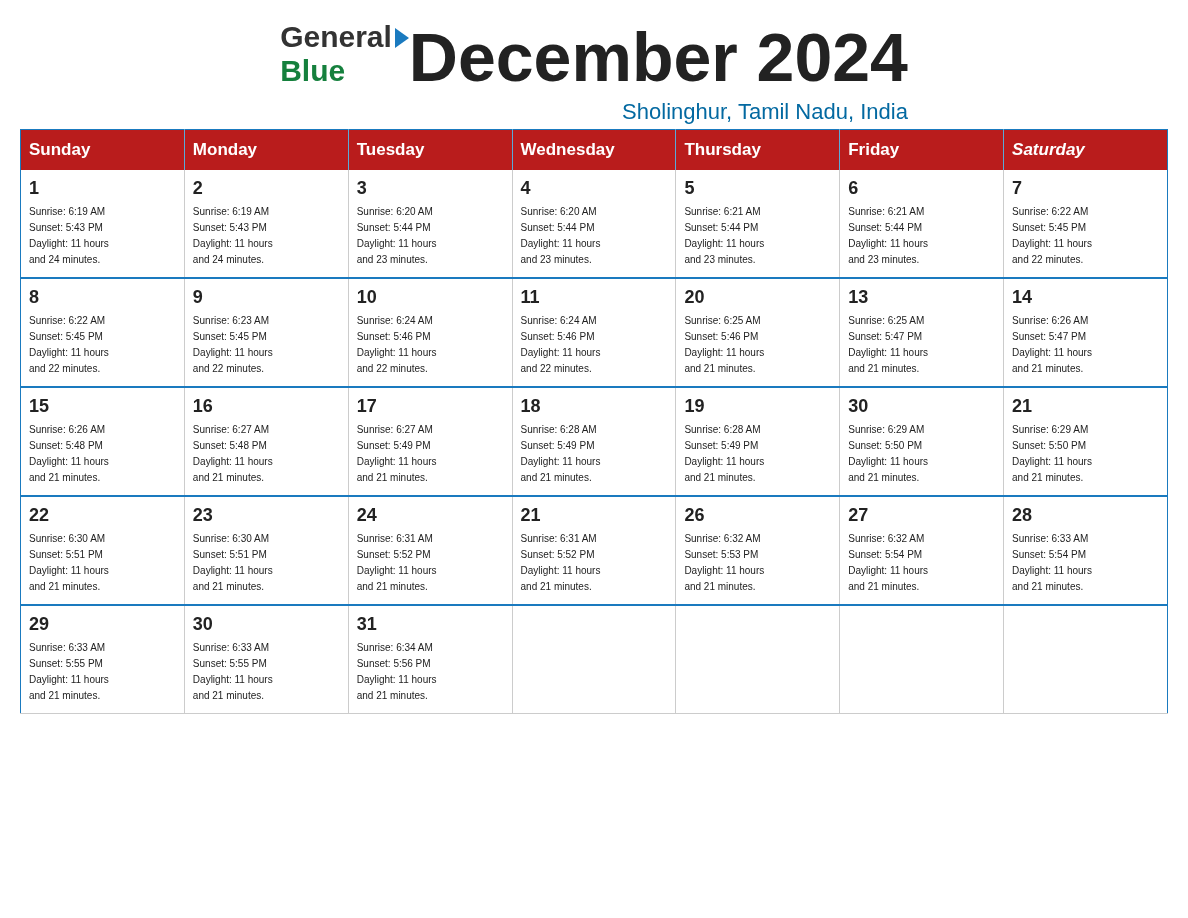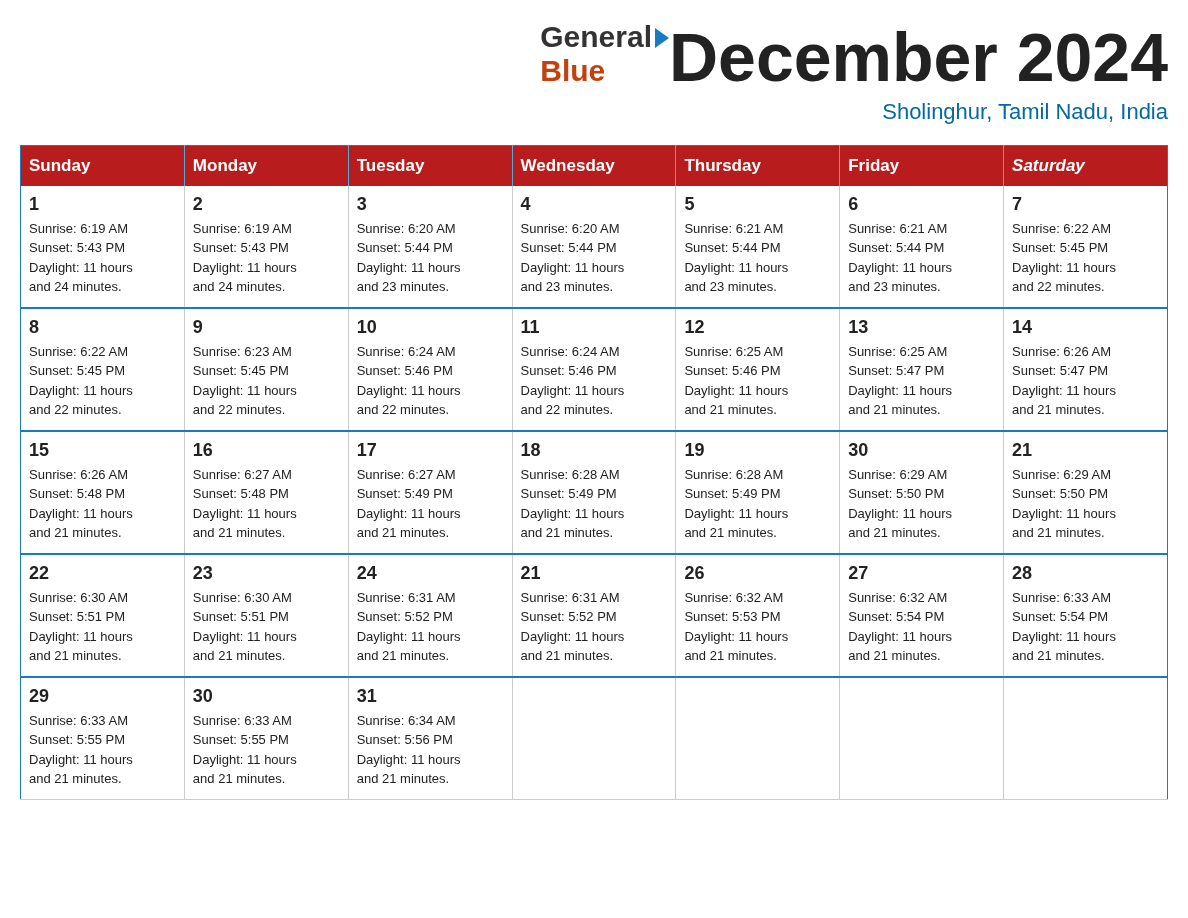--- a/index.html
+++ b/index.html
@@ -5,23 +5,23 @@
     * { margin: 0; padding: 0; box-sizing: border-box; }
     body {
       font-family: Arial, sans-serif;
       background: #fff;
       width: 1188px;
       min-height: 918px;
       padding: 20px;
     }
     .header {
       display: flex;
-      justify-content: flex-end;
+      justify-content: center;
       align-items: flex-start;
-      margin-bottom: 20px;
+      margin-bottom: 4px;
     }
     .title-block {
       text-align: right;
     }
     .month-year {
       font-size: 68px;
       font-weight: bold;
       color: #222;
       line-height: 1.1;
     }
@@ -58,21 +58,21 @@
     .calendar td:last-child { border-right: none; }
     .calendar tr:last-child td { border-bottom: 1px solid #ccc; }
     .day-num {
       font-size: 18px;
       font-weight: bold;
       display: block;
       margin-bottom: 4px;
       color: #222;
     }
     .day-info {
-      font-size: 13px;
+      font-size: 10px;
       color: #222;
       line-height: 1.5;
     }
     .empty-td {
       background: #fff;
     }
 
     
     .logo-container {
       display: flex;
@@ -93,21 +93,21 @@
       height: 0;
       border-left: 14px solid #1a7abf;
       border-top: 10px solid transparent;
       border-bottom: 10px solid transparent;
       margin-left: 3px;
       margin-bottom: -2px;
     }
     .blue-text {
       font-size: 30px;
       font-weight: bold;
-      color: #c2410c;
+      color: #15803d;
     }
   </style>
 </head>
 <body>
 
 <div class="header">
   <div class="logo-container">
     <div class="logo-top">
       <span class="general-text">General</span>
       <span class="logo-triangle"></span>
@@ -176,21 +176,21 @@
       </td>
         <td>
         <span class="day-num">10</span>
         <span class="day-info">Sunrise: 6:24 AM<br>Sunset: 5:46 PM<br>Daylight: 11 hours<br>and 22 minutes.</span>
       </td>
         <td>
         <span class="day-num">11</span>
         <span class="day-info">Sunrise: 6:24 AM<br>Sunset: 5:46 PM<br>Daylight: 11 hours<br>and 22 minutes.</span>
       </td>
         <td>
-        <span class="day-num">12</span>
+        <span class="day-num">20</span>
         <span class="day-info">Sunrise: 6:25 AM<br>Sunset: 5:46 PM<br>Daylight: 11 hours<br>and 21 minutes.</span>
       </td>
         <td>
         <span class="day-num">13</span>
         <span class="day-info">Sunrise: 6:25 AM<br>Sunset: 5:47 PM<br>Daylight: 11 hours<br>and 21 minutes.</span>
       </td>
         <td>
         <span class="day-num">14</span>
         <span class="day-info">Sunrise: 6:26 AM<br>Sunset: 5:47 PM<br>Daylight: 11 hours<br>and 21 minutes.</span>
       </td>

